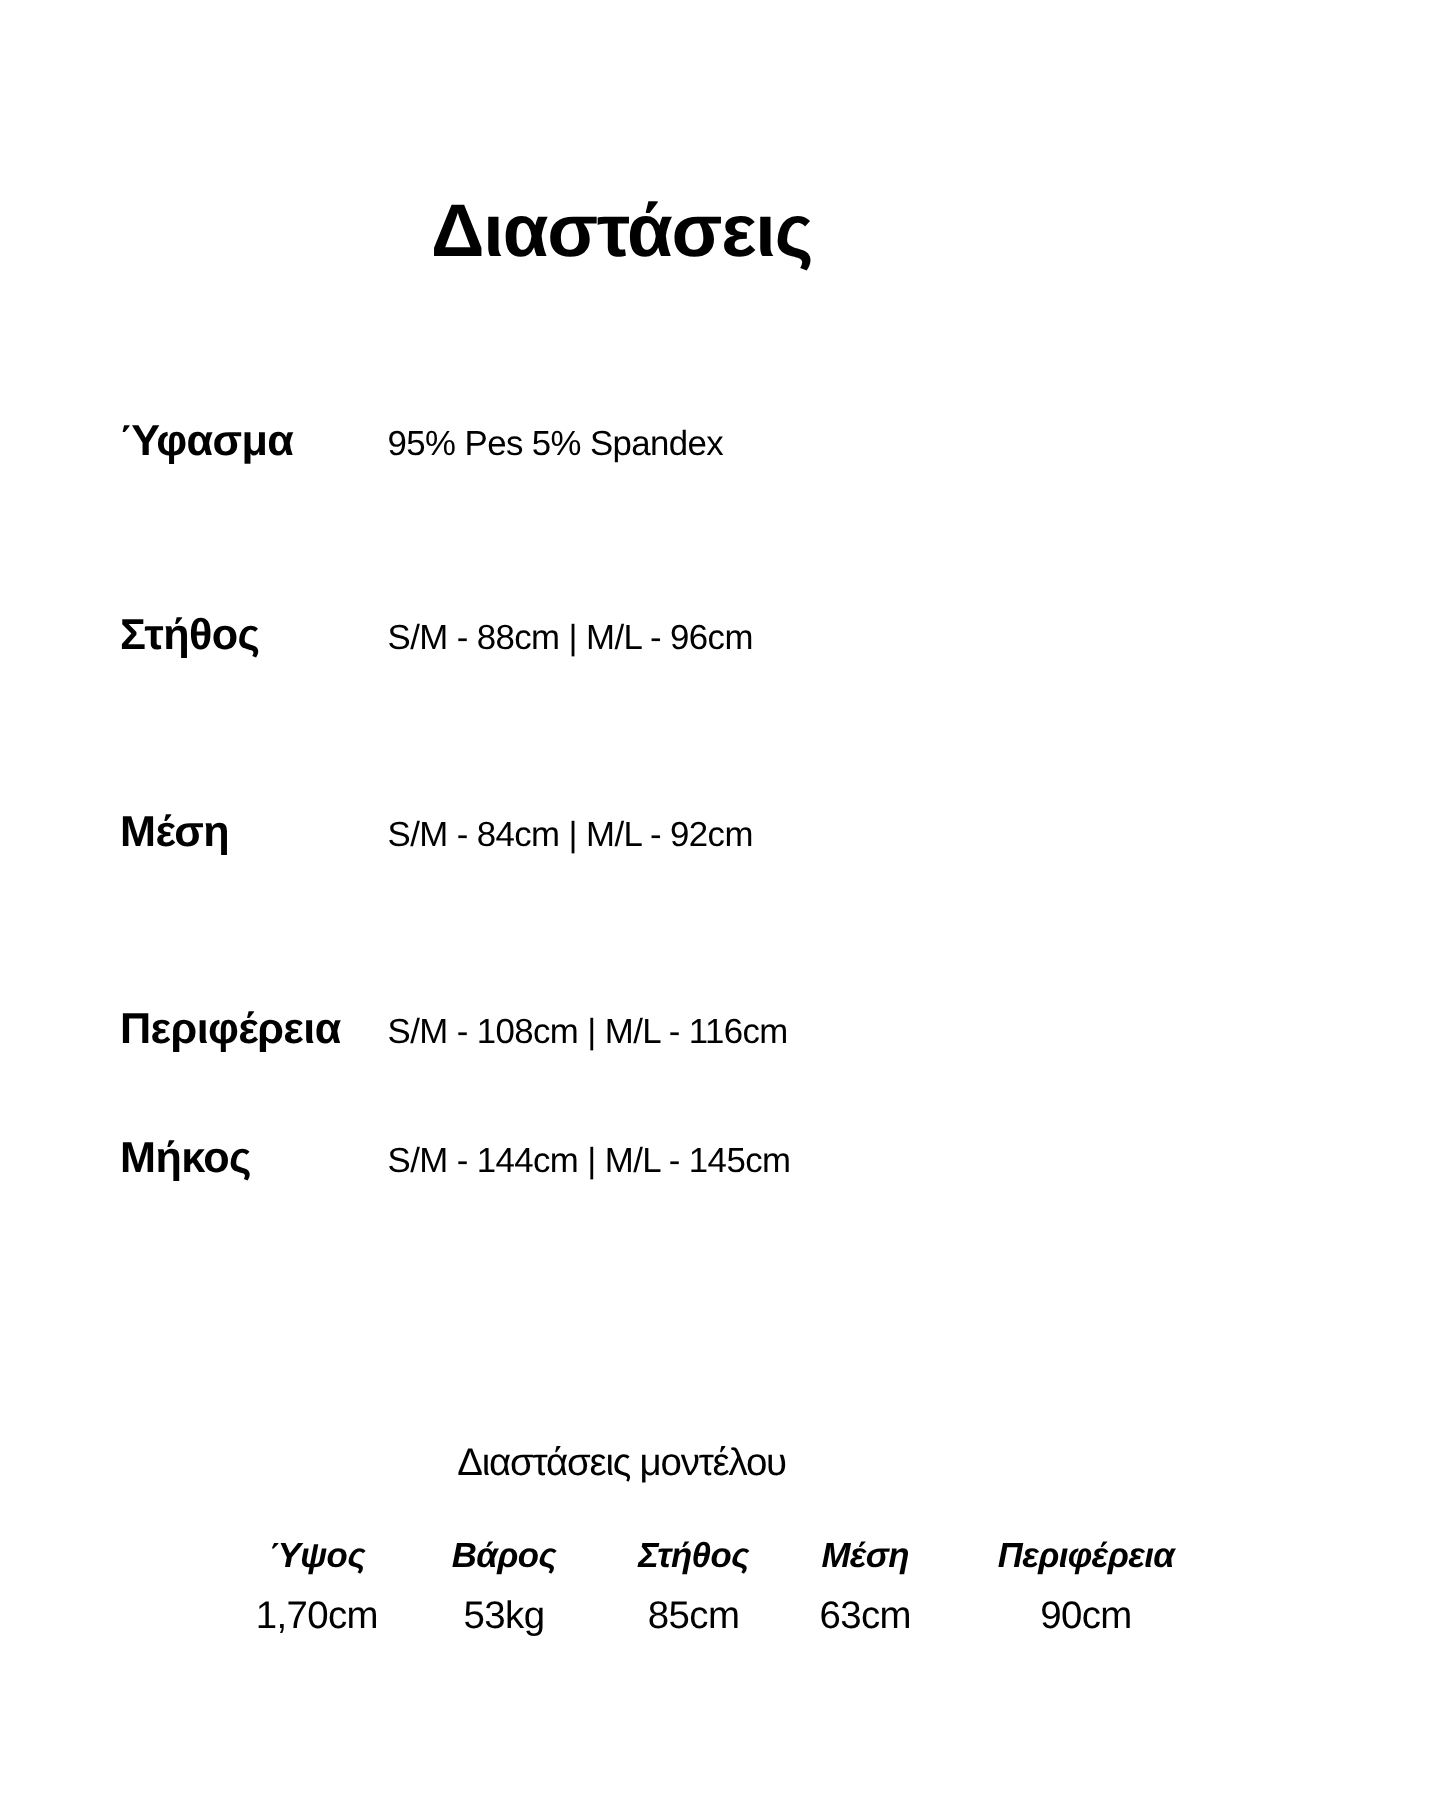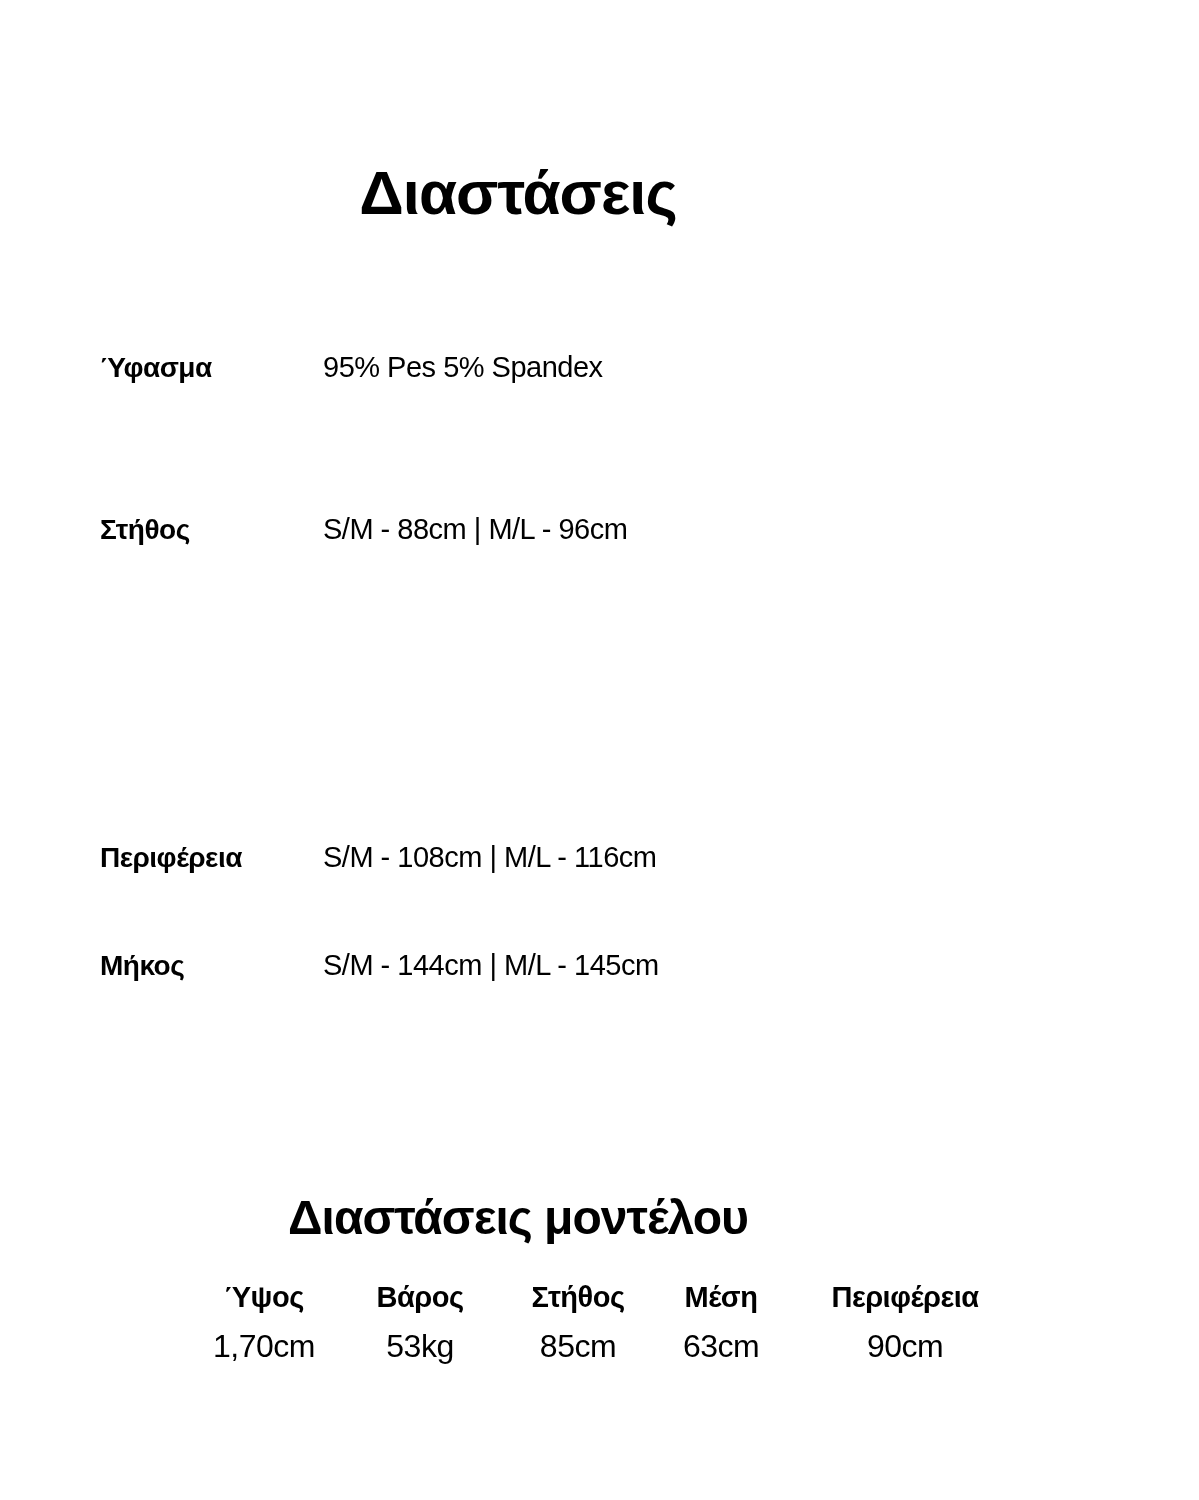--- a/index.html
+++ b/index.html
@@ -36,60 +36,61 @@
     white-space: nowrap;
   }
   .row-0 { top: 341px; }
   .row-1 { top: 503px; }
   .row-2 { top: 667px; }
   .row-3 { top: 831px; }
   .row-4 { top: 939px; }
   .spec-label {
     display: inline-block;
     width: 223px;
-    font-size: 28px;
+    font-size: 36px;
     font-weight: 700;
     letter-spacing: -0.5px;
     vertical-align: baseline;
   }
   .spec-value {
     font-size: 29px;
     font-weight: 400;
     letter-spacing: -0.5px;
     vertical-align: baseline;
   }
   .subtitle {
     position: absolute;
     top: 1192px;
     left: 0;
     right: 0;
     margin: 0;
     text-align: center;
-    font-size: 48px;
-    font-weight: 700;
+    font-size: 32px;
+    font-weight: 400;
     line-height: 52px;
     letter-spacing: -1px;
   }
   .model-col {
     position: absolute;
     top: 1280px;
     transform: translateX(-50%);
     text-align: center;
     white-space: nowrap;
   }
   .col-0 { left: 264px; }
   .col-1 { left: 420px; }
   .col-2 { left: 578px; }
   .col-3 { left: 721px; }
   .col-4 { left: 905px; }
   .model-header {
     font-size: 29px;
     font-weight: 700;
     line-height: 34px;
     letter-spacing: -0.5px;
+    font-style: italic;
   }
   .model-value {
     font-size: 32px;
     font-weight: 400;
     line-height: 34px;
     margin-top: 15px;
     letter-spacing: -0.5px;
   }
 </style>
 </head>
@@ -100,20 +101,23 @@
   <h1 class="title">Διαστάσεις</h1>
 
   <div class="spec-row row-0">
     <span class="spec-label">Ύφασμα</span><span class="spec-value">95% Pes 5% Spandex</span>
   </div>
 
   <div class="spec-row row-1">
     <span class="spec-label">Στήθος</span><span class="spec-value">S/M - 88cm | M/L - 96cm</span>
   </div>
 
+  <div class="spec-row row-2">
+    <span class="spec-label">Μέση</span><span class="spec-value">S/M - 84cm | M/L - 92cm</span>
+  </div>
 
   <div class="spec-row row-3">
     <span class="spec-label">Περιφέρεια</span><span class="spec-value">S/M - 108cm | M/L - 116cm</span>
   </div>
 
   <div class="spec-row row-4">
     <span class="spec-label">Μήκος</span><span class="spec-value">S/M - 144cm | M/L - 145cm</span>
   </div>
 
   <h2 class="subtitle">Διαστάσεις μοντέλου</h2>

